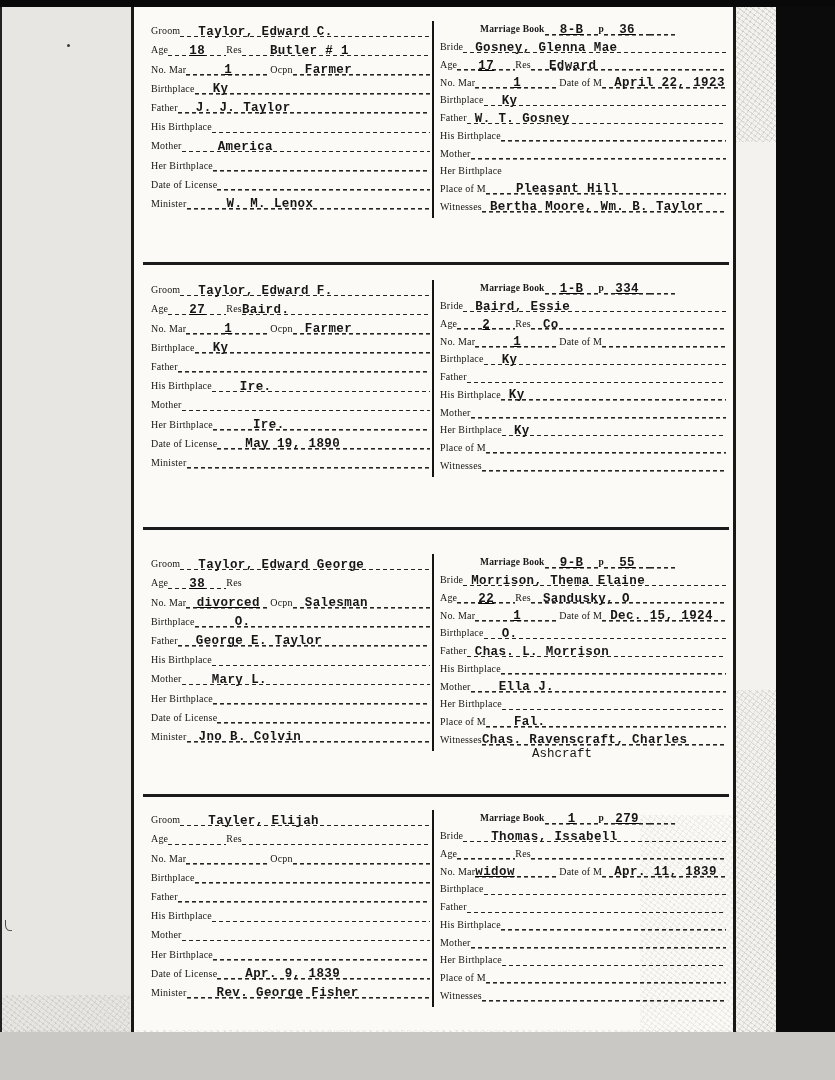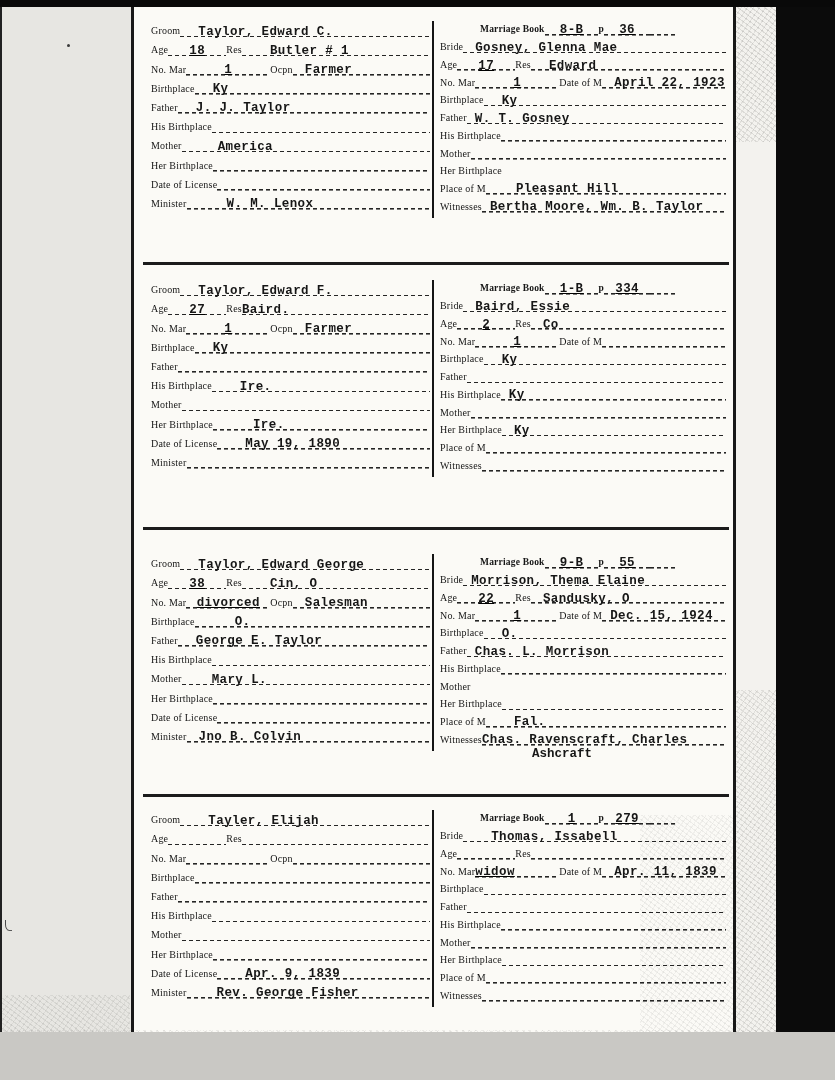--- a/index.html
+++ b/index.html
@@ -31,21 +31,21 @@
   .val{font-family:"Liberation Mono","DejaVu Sans Mono",monospace;font-weight:bold;
        font-size:12.5px;color:#161616;white-space:nowrap;letter-spacing:.4px;line-height:1;
        transform:translateY(1px);padding-left:18px;}
   .seg .val{padding-left:0;width:100%;text-align:center;display:inline-block;}
   .seg .val.right{text-align:left;}
   .w-age{width:58px}.w-nm{width:84px}.w-book{width:54px}.w-page{width:46px}
   .p0{padding-left:0}.p8{padding-left:8px}.p12{padding-left:12px}.p24{padding-left:28px}
   .p30{padding-left:30px}.p36{padding-left:36px}.p40{padding-left:40px}
   .mbrow{padding-left:40px;}
   .mbrow .lbl{font-weight:bold;font-size:9.5px;text-align:center;}
-  .cont{font-family:"Liberation Mono","DejaVu Sans Mono",monospace;font-weight:bold;
+  .cont{font-family:"Liberation Mono","DejaVu Sans Mono",monospace;font-weight:normal;
         font-size:12.5px;color:#161616;padding-left:92px;height:17px;display:flex;
         align-items:center;}
   .noise{position:absolute;background:
     repeating-linear-gradient(37deg,rgba(25,25,22,.20) 0 1px,transparent 1px 4px),
     repeating-linear-gradient(-55deg,rgba(25,25,22,.16) 0 1px,transparent 1px 5px);}
   .speck-dot{position:absolute;left:67px;top:44px;width:3px;height:3px;background:#3a3a3a;
              border-radius:50%;}
   .speck-hook{position:absolute;left:5px;top:920px;width:6px;height:10px;
               border-left:1.5px solid #4a4a4a;border-bottom:1px solid #5a5a5a;
               border-radius:0 0 0 60%;}
@@ -381,23 +381,20 @@
           <span class="fill">
               <span class="val">Taylor, Edward George</span>
             </span>
         </div>
         <div class="row">
           <span class="lbl">Age</span>
           <span class="fill seg w-age">
               <span class="val">38</span>
             </span>
           <span class="lbl">Res</span>
-          <span class="fill">
-              <span class="val p24">Cin, O</span>
-            </span>
         </div>
         <div class="row">
           <span class="lbl">No. Mar</span>
           <span class="fill seg w-nm">
               <span class="val">divorced</span>
             </span>
           <span class="lbl">Ocpn</span>
           <span class="fill">
               <span class="val p12">Salesman</span>
             </span>
@@ -496,20 +493,23 @@
             </span>
         </div>
         <div class="row">
           <span class="lbl">His Birthplace</span>
           <span class="fill">
               <span class="val"></span>
             </span>
         </div>
         <div class="row">
           <span class="lbl">Mother</span>
+          <span class="fill">
+              <span class="val p24">Ella J.</span>
+            </span>
         </div>
         <div class="row">
           <span class="lbl">Her Birthplace</span>
           <span class="fill">
               <span class="val"></span>
             </span>
         </div>
         <div class="row">
           <span class="lbl">Place of M</span>
           <span class="fill">

